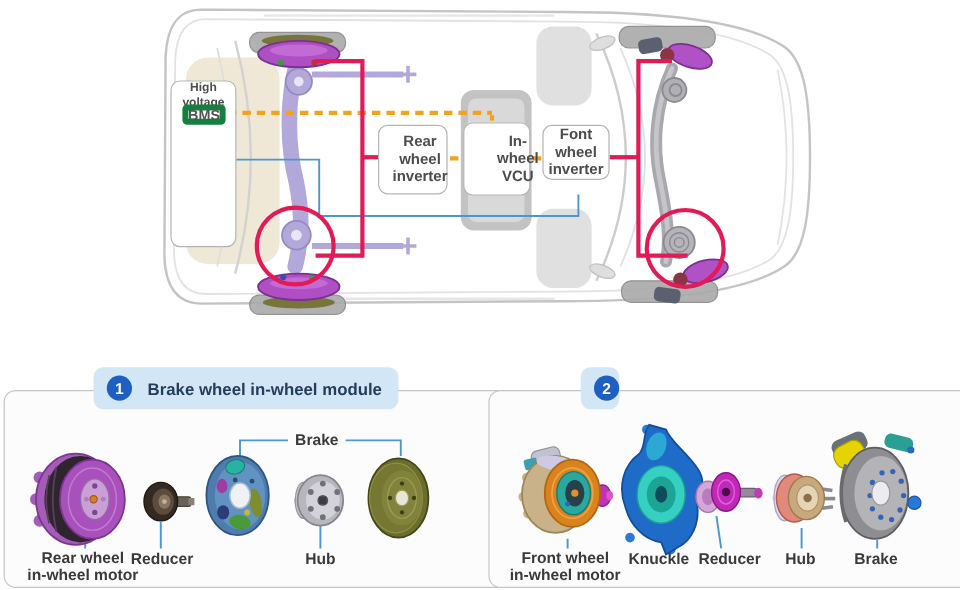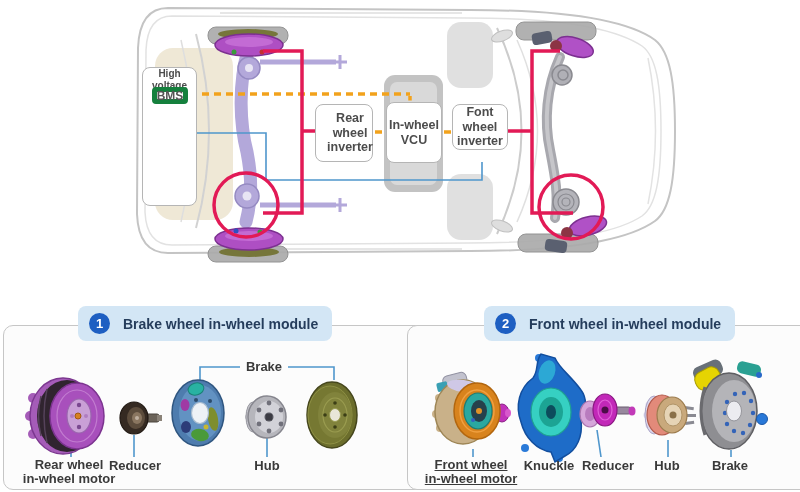--- a/index.html
+++ b/index.html
@@ -163,38 +163,37 @@
 battery</span>
   </div>
   <div class="bms" style="left:152px;top:87px;width:36px;height:17px;">
     <span>BMS</span>
   </div>
   <div class="tbox z3" style="left:315px;top:104px;width:58px;height:58px;padding-left:12px;">
     <span>Rear
 wheel
 inverter</span>
   </div>
-  <div class="tbox z3" style="left:386px;top:102px;width:56px;height:61px;">
+  <div class="tbox z3" style="left:386px;top:102px;width:56px;height:61px;padding-left:35px;">
     <span>In-wheel
 VCU</span>
   </div>
   <div class="tbox z3" style="left:452px;top:104px;width:56px;height:46px;">
     <span>Font
 wheel
 inverter</span>
   </div>
 
   <div class="badge" style="left:78px;top:306px;">
     <div class="badge-num">1</div>
     <div class="badge-title">Brake wheel in-wheel module</div>
   </div>
 
   <div class="badge" style="left:484px;top:306px;">
     <div class="badge-num">2</div>
-    <div class="badge-title">Front wheel in-wheel module</div>
   </div>
 
   <div class="panel" style="left:3px;top:325px;">
     <svg class="panel-svg" width="388" height="165" viewBox="0 0 388 165">
 
       <g stroke="var(--blue-line)" stroke-width="1.6" fill="none">
         <path d="M 196 54 V 41 H 236"></path>
         <path d="M 284 41 H 330 V 54"></path>
         <path d="M 67 120 V 131"></path>
         <path d="M 130 109 V 131"></path>
@@ -362,21 +361,21 @@
           <circle cx="-4" cy="4" r="2.2" fill="#3464b8"></circle>
         <circle cx="-2" cy="-7" r="2.2" fill="#3464b8"></circle>
           <circle cx="6" cy="-15" r="2.2" fill="#3464b8"></circle>
         <circle cx="15" cy="-16" r="2.2" fill="#3464b8"></circle>
           <circle cx="22" cy="-8" r="2.2" fill="#3464b8"></circle>
         <ellipse cx="5" cy="2" rx="7.5" ry="10" fill="#ececf0" stroke="#96969c"></ellipse>
         <circle cx="33" cy="10" r="5.5" fill="#2878d8" stroke="#1c58a8"></circle>
       </g>
     </svg>
 
-    <div class="part-label" style="left:63px;top:132px;text-decoration:underline;">Front wheel
+    <div class="part-label" style="left:63px;top:132px;">Front wheel
 in-wheel motor</div>
     <div class="part-label" style="left:141px;top:133px;text-align:center;">Knuckle</div>
     <div class="part-label" style="left:200px;top:133px;">Reducer</div>
     <div class="part-label" style="left:259px;top:133px;">Hub</div>
     <div class="part-label" style="left:322px;top:133px;">Brake</div>
   </div>
 
 </div>
 
 </body></html>

